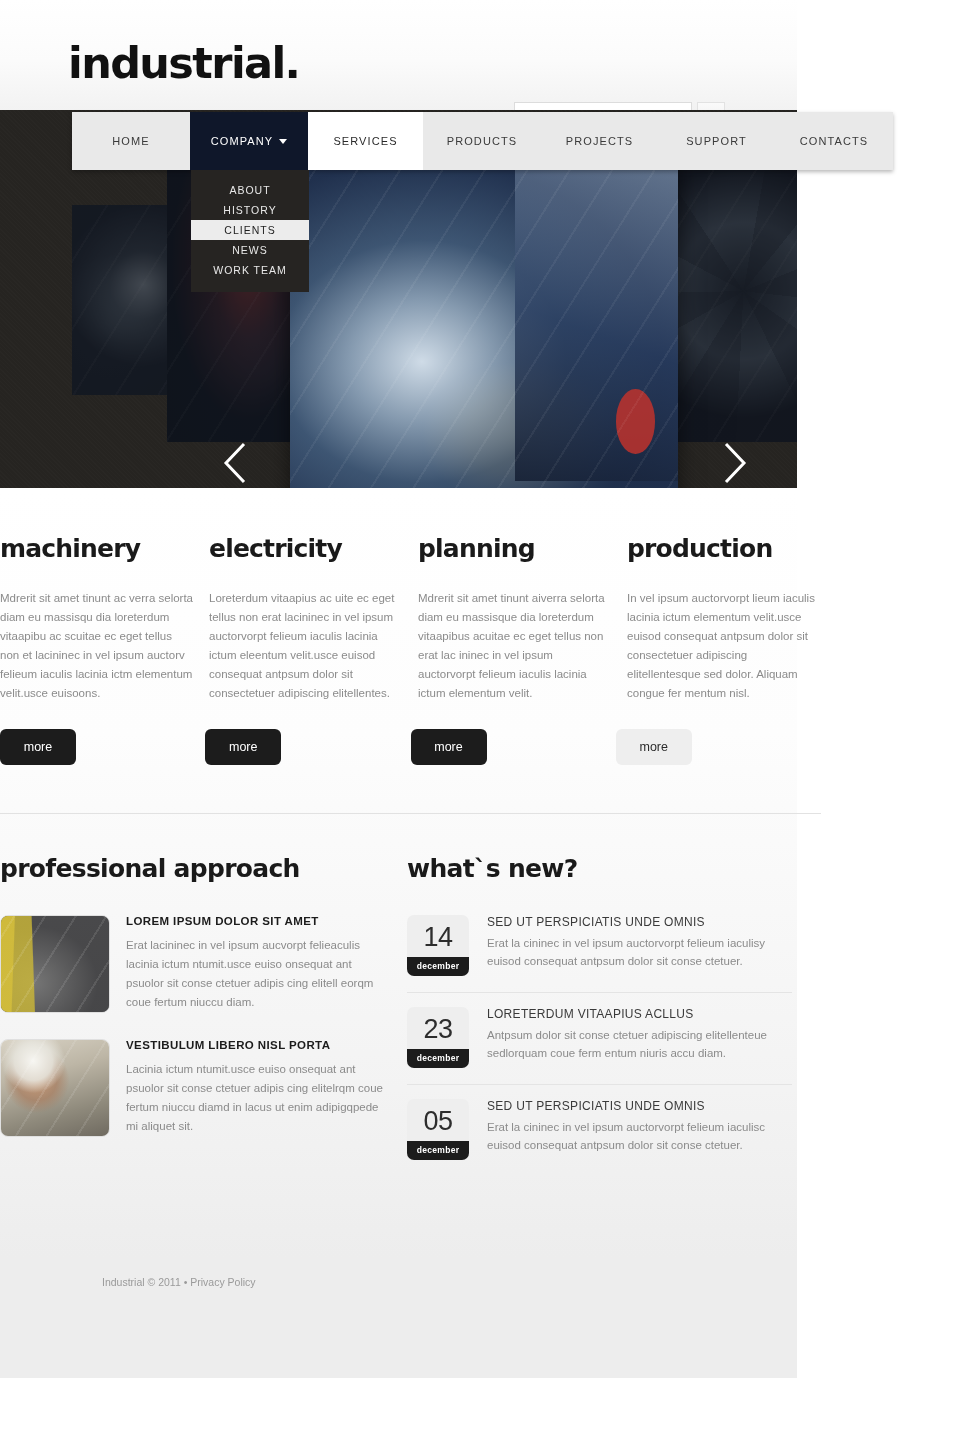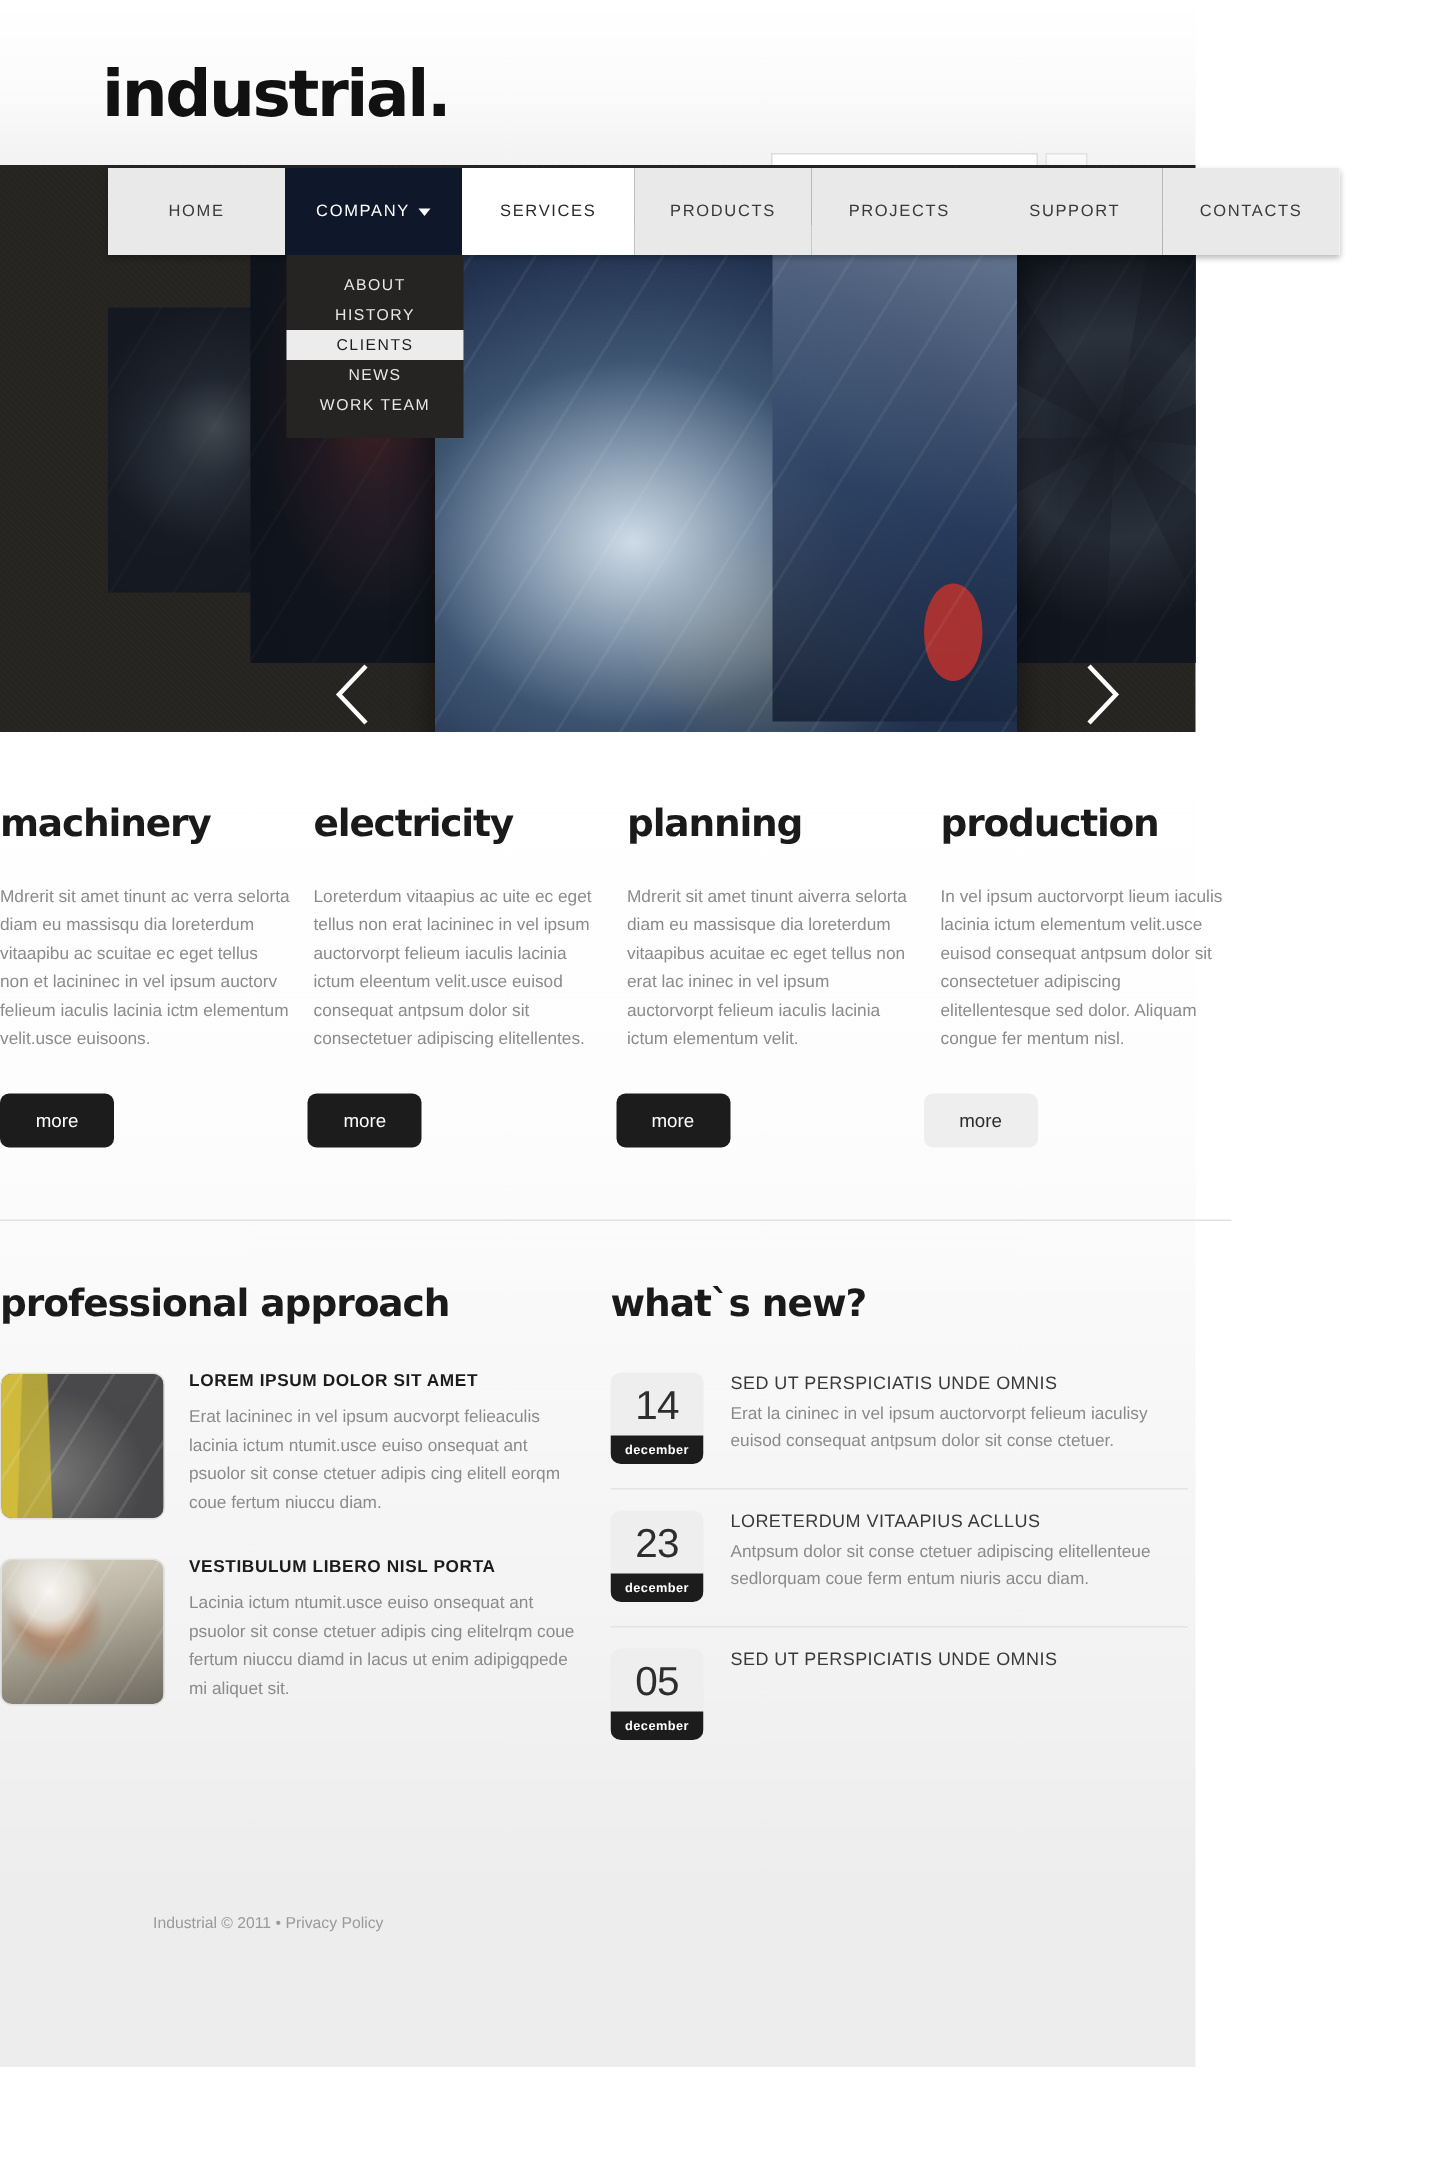--- a/index.html
+++ b/index.html
@@ -573,20 +573,21 @@
             </div>
           </div>
 
           <div class="news-item">
             <div class="date-box">
               <span class="date-num">05</span>
               <span class="date-mon">december</span>
             </div>
             <div class="news-body">
               <h3>SED UT PERSPICIATIS UNDE OMNIS</h3>
+              <p>Erat la cininec in vel ipsum auctorvorpt felieum iaculisc euisod consequat antpsum dolor sit conse ctetuer.</p>
             </div>
           </div>
         </div>
 
       </div>
     </div>
   </div>
 
   <div class="footer">
     <div class="footer-text">Industrial © 2011 • Privacy Policy</div>

